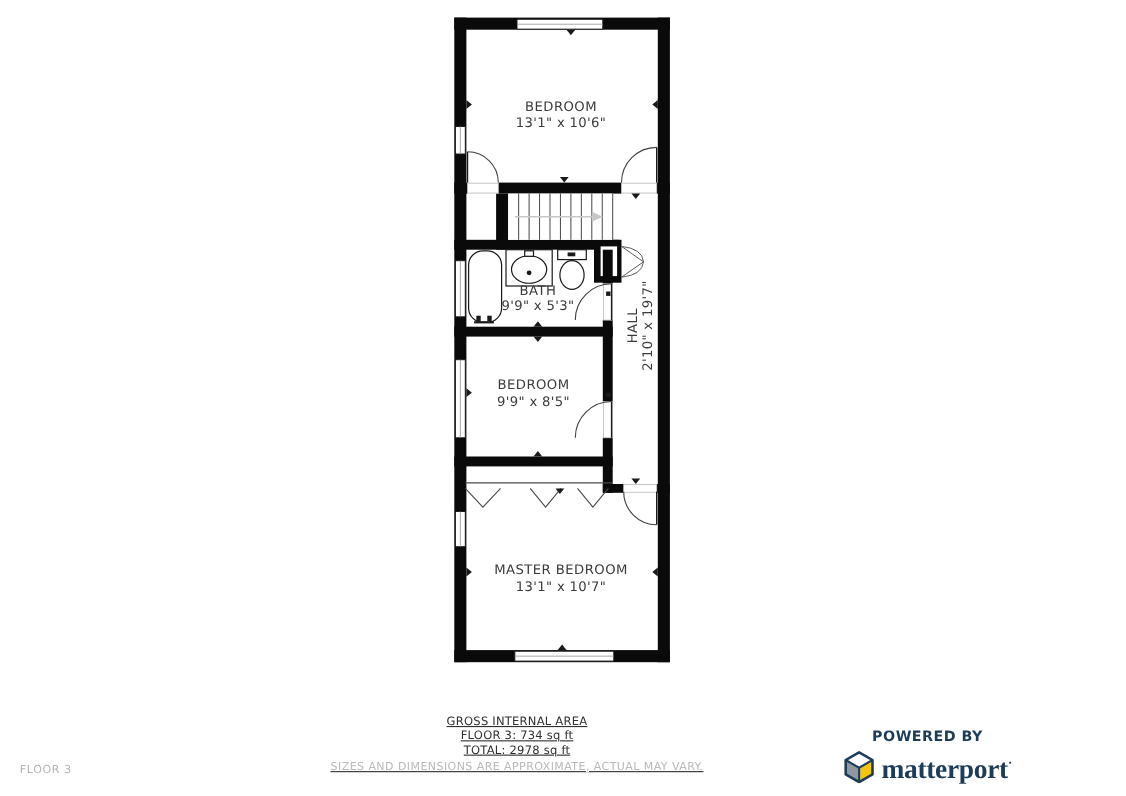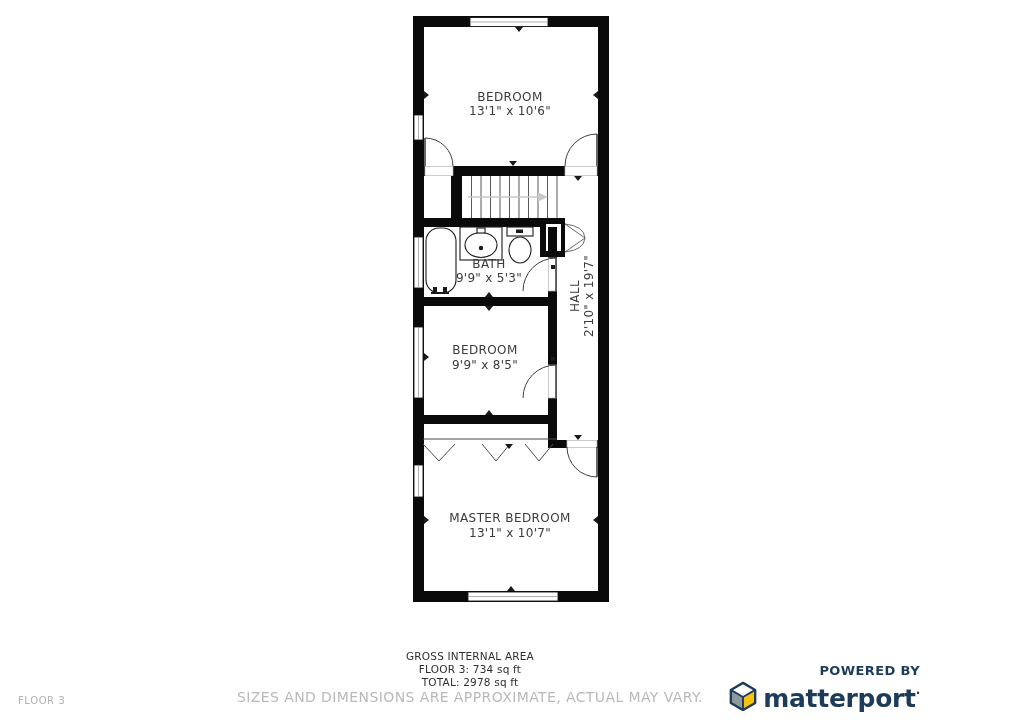--- a/index.html
+++ b/index.html
@@ -2,28 +2,28 @@
 <html><head>
 <meta charset="utf-8">
 <style>
   html,body{margin:0;padding:0;}
   body{font-family:"DejaVu Sans","Liberation Sans",sans-serif;background:#fff;}
   .page{position:relative;width:940px;height:724px;background:#fff;overflow:hidden;}
   .plan-svg{position:absolute;left:0;top:0;}
   .room-label{fill:#3b3b3b;font-size:12px;letter-spacing:.4px;}
   .room-dims{fill:#3b3b3b;font-size:12px;letter-spacing:.3px;}
   .footer{position:absolute;left:0;right:0;top:650px;text-align:center;
-          font-size:10.5px;line-height:13.2px;color:#2f2f2f;letter-spacing:.2px;}
-  .footer .disclaimer{font-size:14px;color:#b9b9b9;letter-spacing:.4px;margin-top:1px;}
+          font-size:10.5px;line-height:13.2px;color:#2f2f2f;letter-spacing:.2px;text-decoration:underline;}
+  .footer .disclaimer{font-size:10px;color:#b9b9b9;letter-spacing:.4px;margin-top:1px;}
   .floor-label{position:absolute;left:18px;top:695px;font-size:10px;
                color:#b3b3b3;letter-spacing:.6px;}
-  .brand{position:absolute;right:20px;top:663px;text-align:right;}
+  .brand{position:absolute;right:20px;top:663px;text-align:center;}
   .brand .powered-by{font-size:13px;font-weight:bold;color:#1d3c5a;letter-spacing:.4px;}
   .brand .brand-row{display:flex;align-items:center;justify-content:flex-end;gap:5px;margin-top:1px;}
-  .brand .wordmark{font-size:25px;font-weight:bold;color:#1d3c5a;letter-spacing:-.3px;line-height:28px;}
+  .brand .wordmark{font-size:25px;font-weight:bold;color:#1d3c5a;letter-spacing:-.3px;line-height:28px;font-family:Liberation Serif, serif;}
   .brand .tm{font-size:12px;color:#1d3c5a;vertical-align:10px;font-weight:bold;}
 </style>
 </head>
 <body>
 
 <div class="page">
 
   <svg class="plan-svg" width="1024" height="724" viewBox="0 0 1024 724">
 
     <g fill="#0a0a0a">

